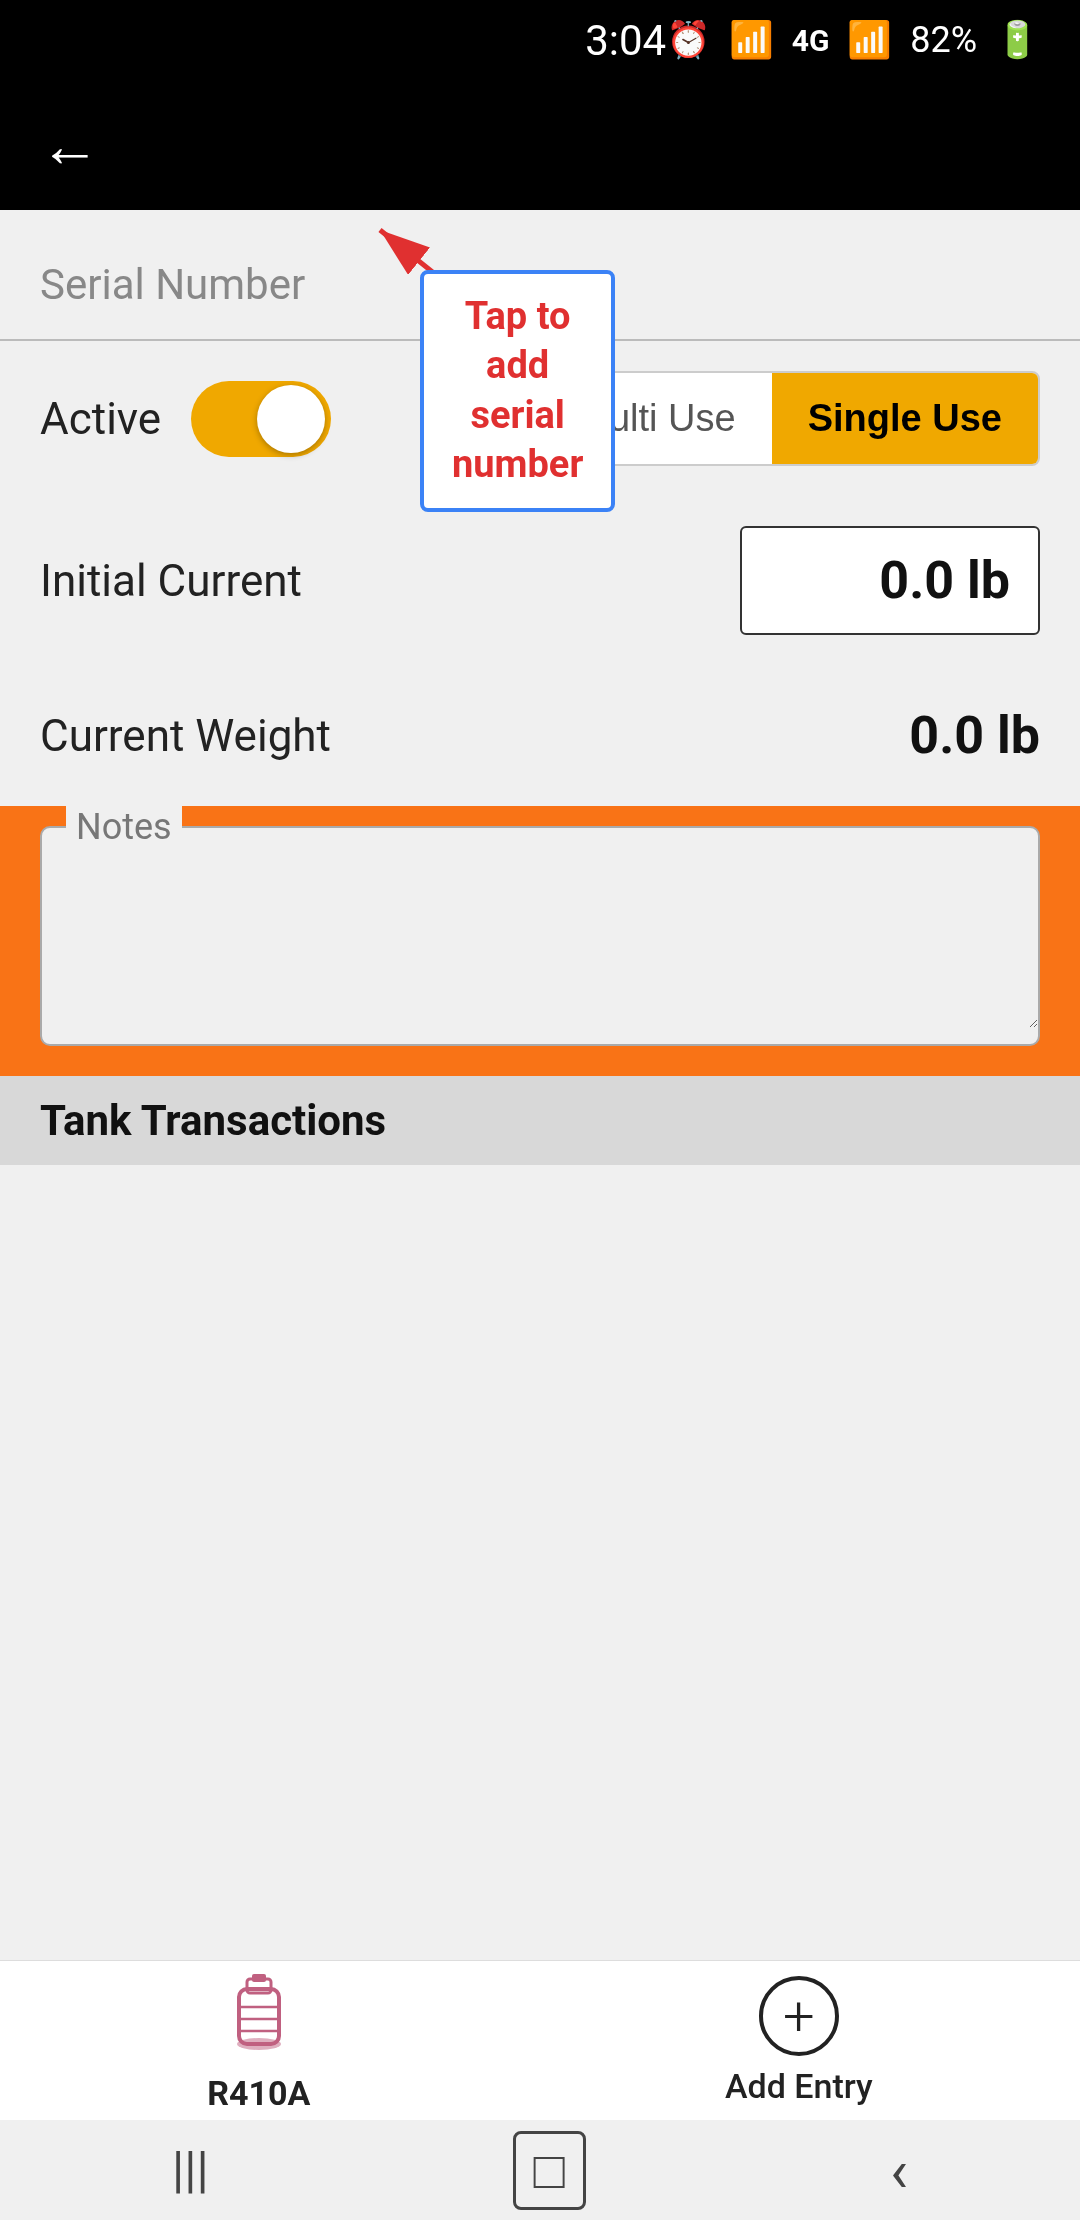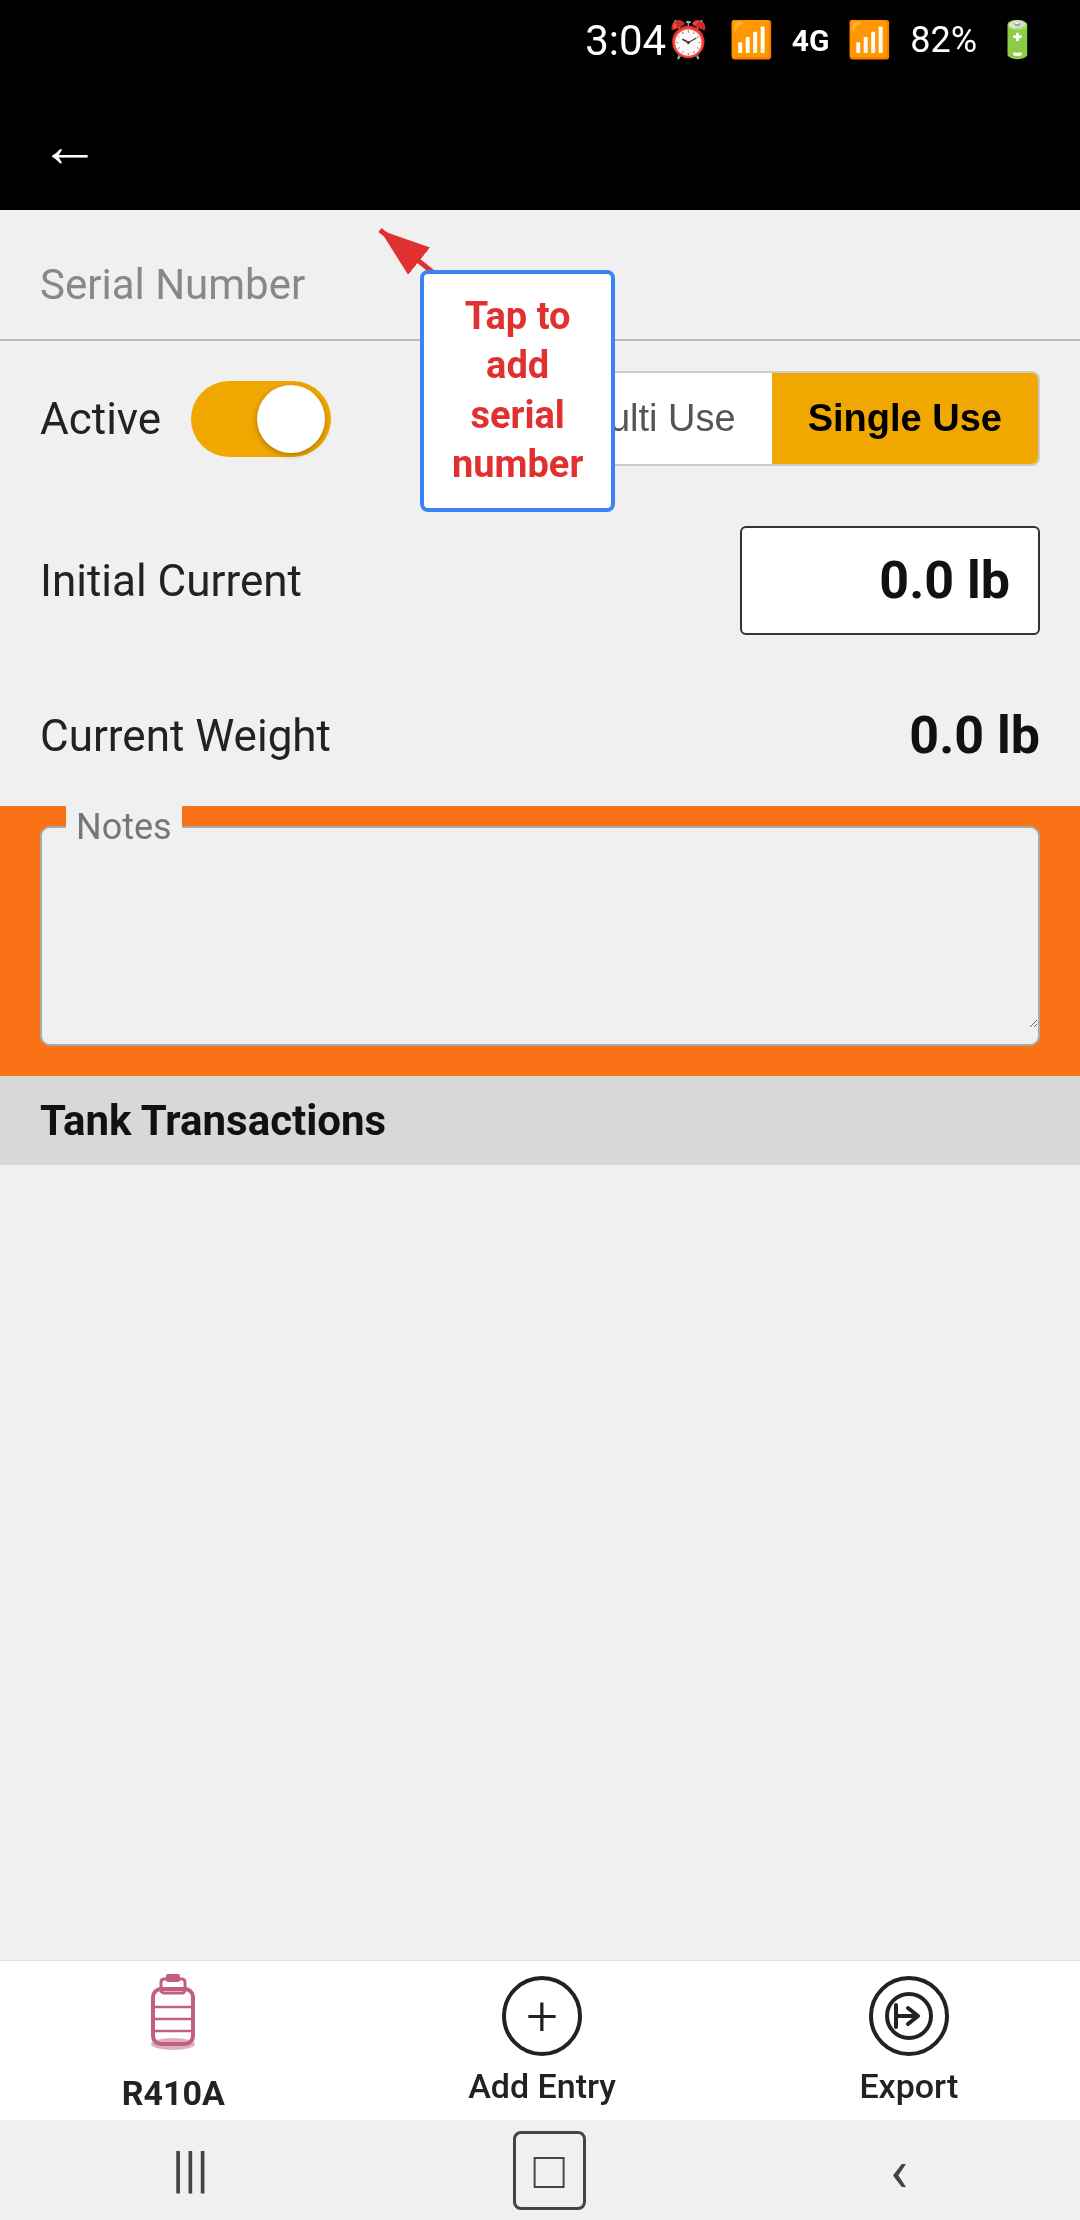--- a/index.html
+++ b/index.html
@@ -406,33 +406,20 @@
       </svg>
     </div>
     <span class="nav-label-bold">R410A</span>
   </div>
 
   <div class="nav-item">
     <div class="circle-plus">+</div>
     <span class="nav-label">Add Entry</span>
   </div>
 
-  <div class="nav-item">
-    <div class="circle-export">
-      <svg width="50" height="50" viewBox="0 0 50 50">
-        <rect x="3" y="3" width="44" height="44" rx="22" ry="22" fill="none" stroke="#222" stroke-width="4"></rect>
-
-        <line x1="12" y1="25" x2="32" y2="25" stroke="#222" stroke-width="4" stroke-linecap="round"></line>
-        <polyline points="24,17 34,25 24,33" fill="none" stroke="#222" stroke-width="4" stroke-linecap="round" stroke-linejoin="round"></polyline>
-
-        <line x1="12" y1="14" x2="12" y2="36" stroke="#222" stroke-width="4" stroke-linecap="round"></line>
-      </svg>
-    </div>
-    <span class="nav-label">Export</span>
-  </div>
 
 </div>
 
 <div class="system-nav">
   <span class="sys-nav-btn">|||</span>
   <span class="sys-nav-btn" style="font-size:52px; border: 3px solid #444; border-radius: 8px; padding: 6px 18px;">□</span>
   <span class="sys-nav-btn" style="font-size:60px;">‹</span>
 </div>
 
 </body></html>

